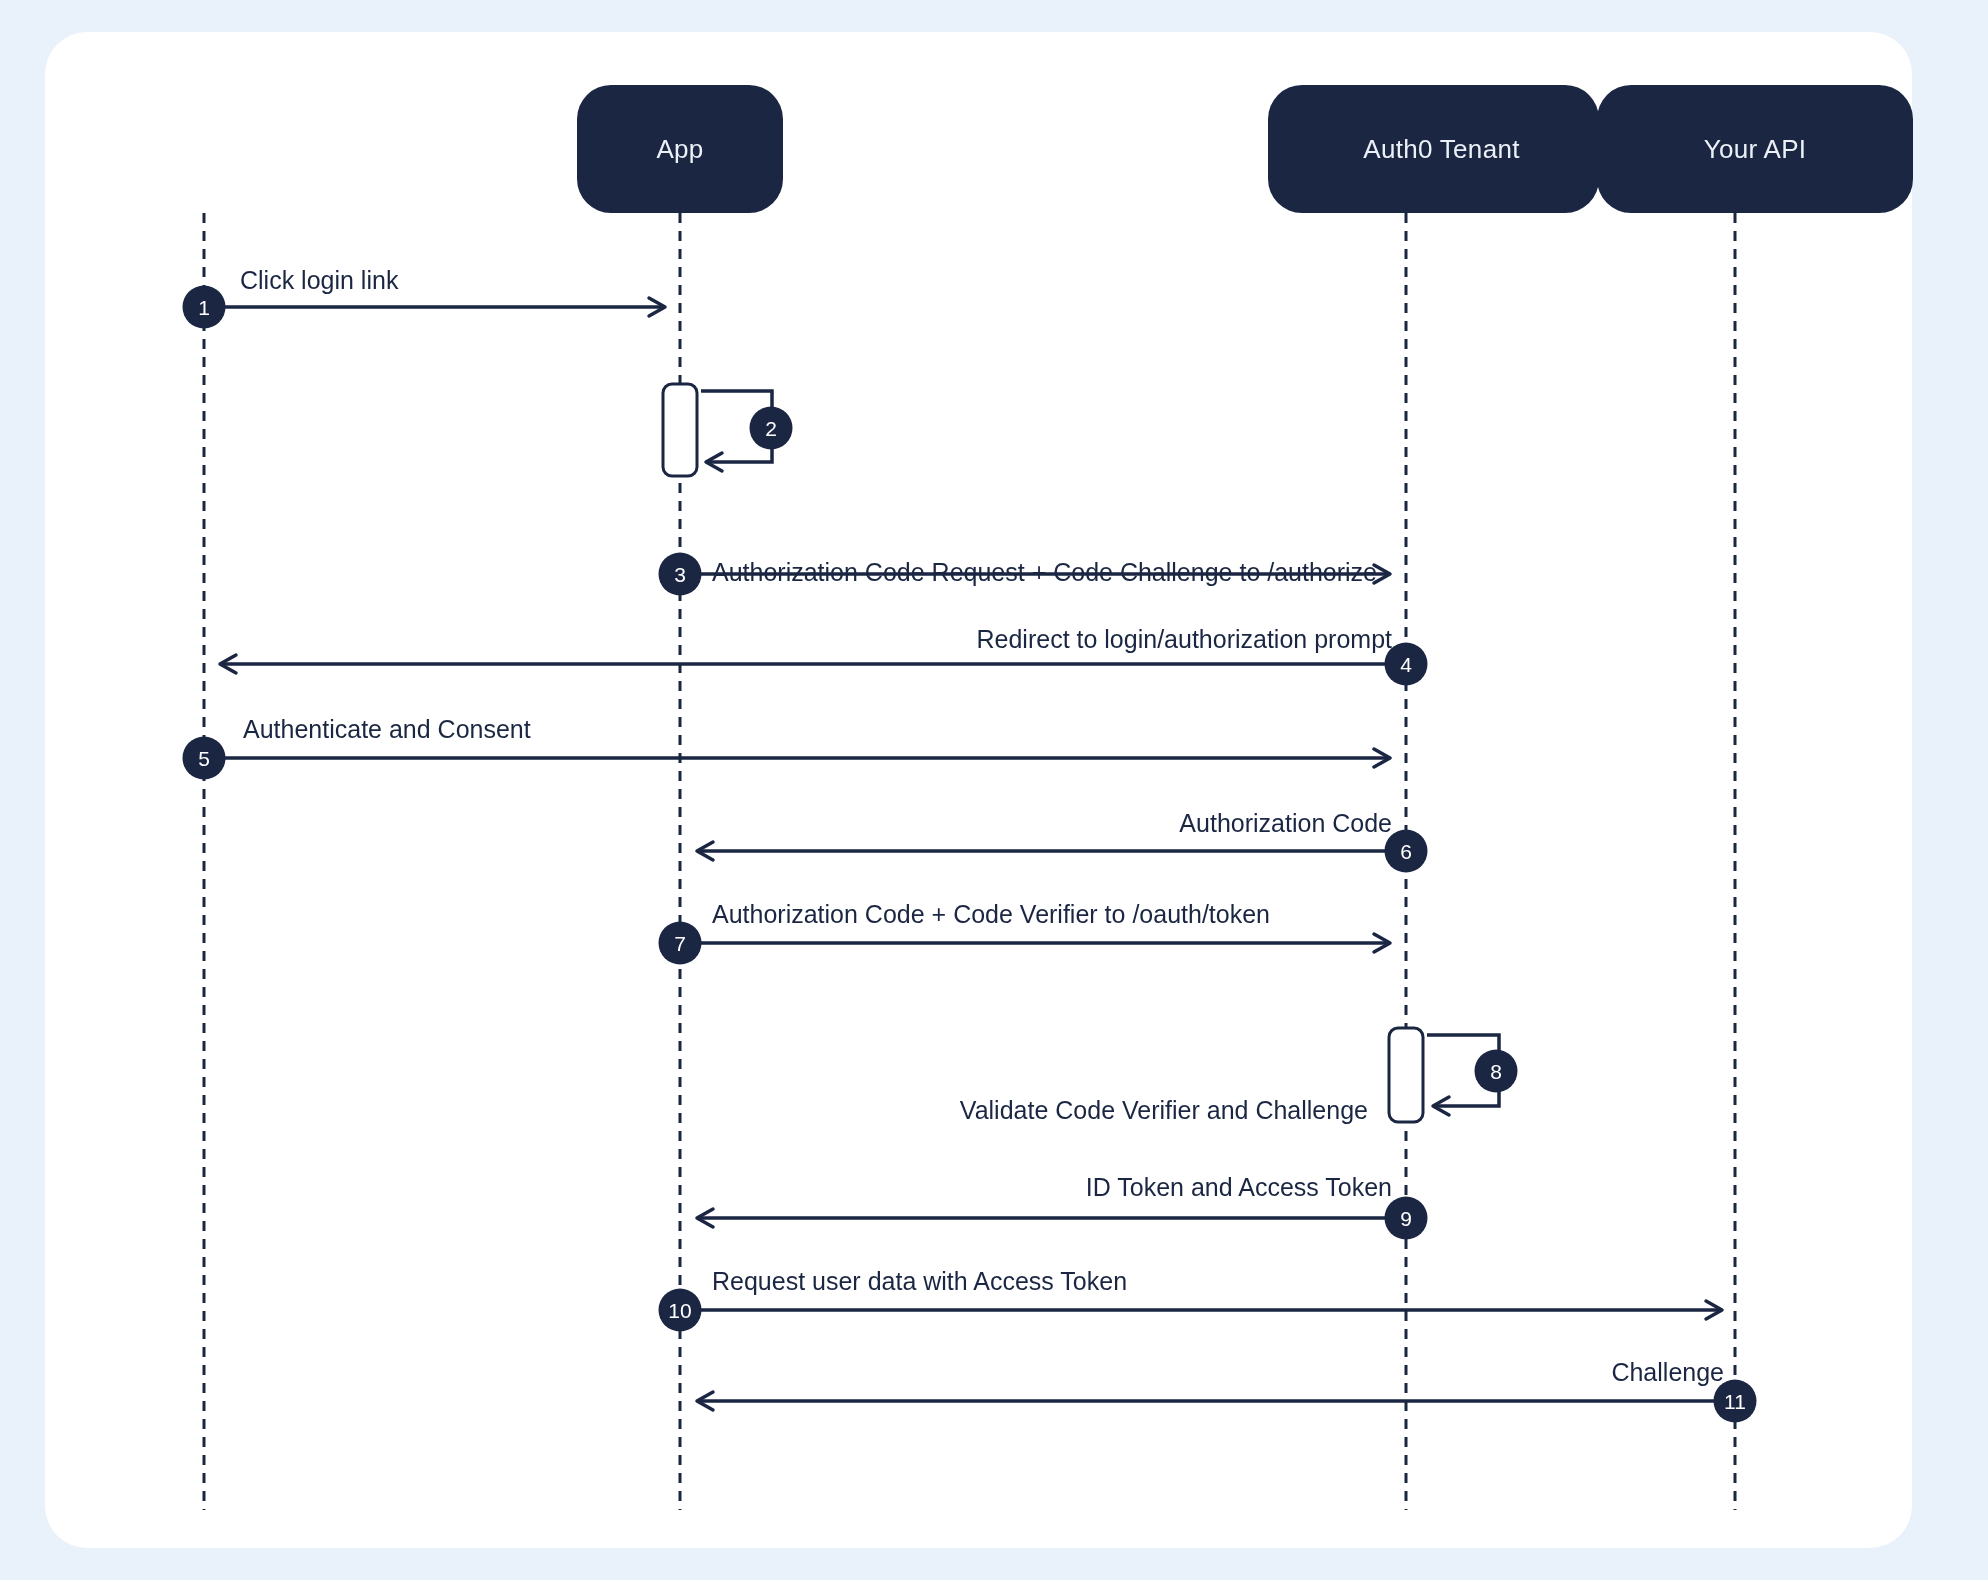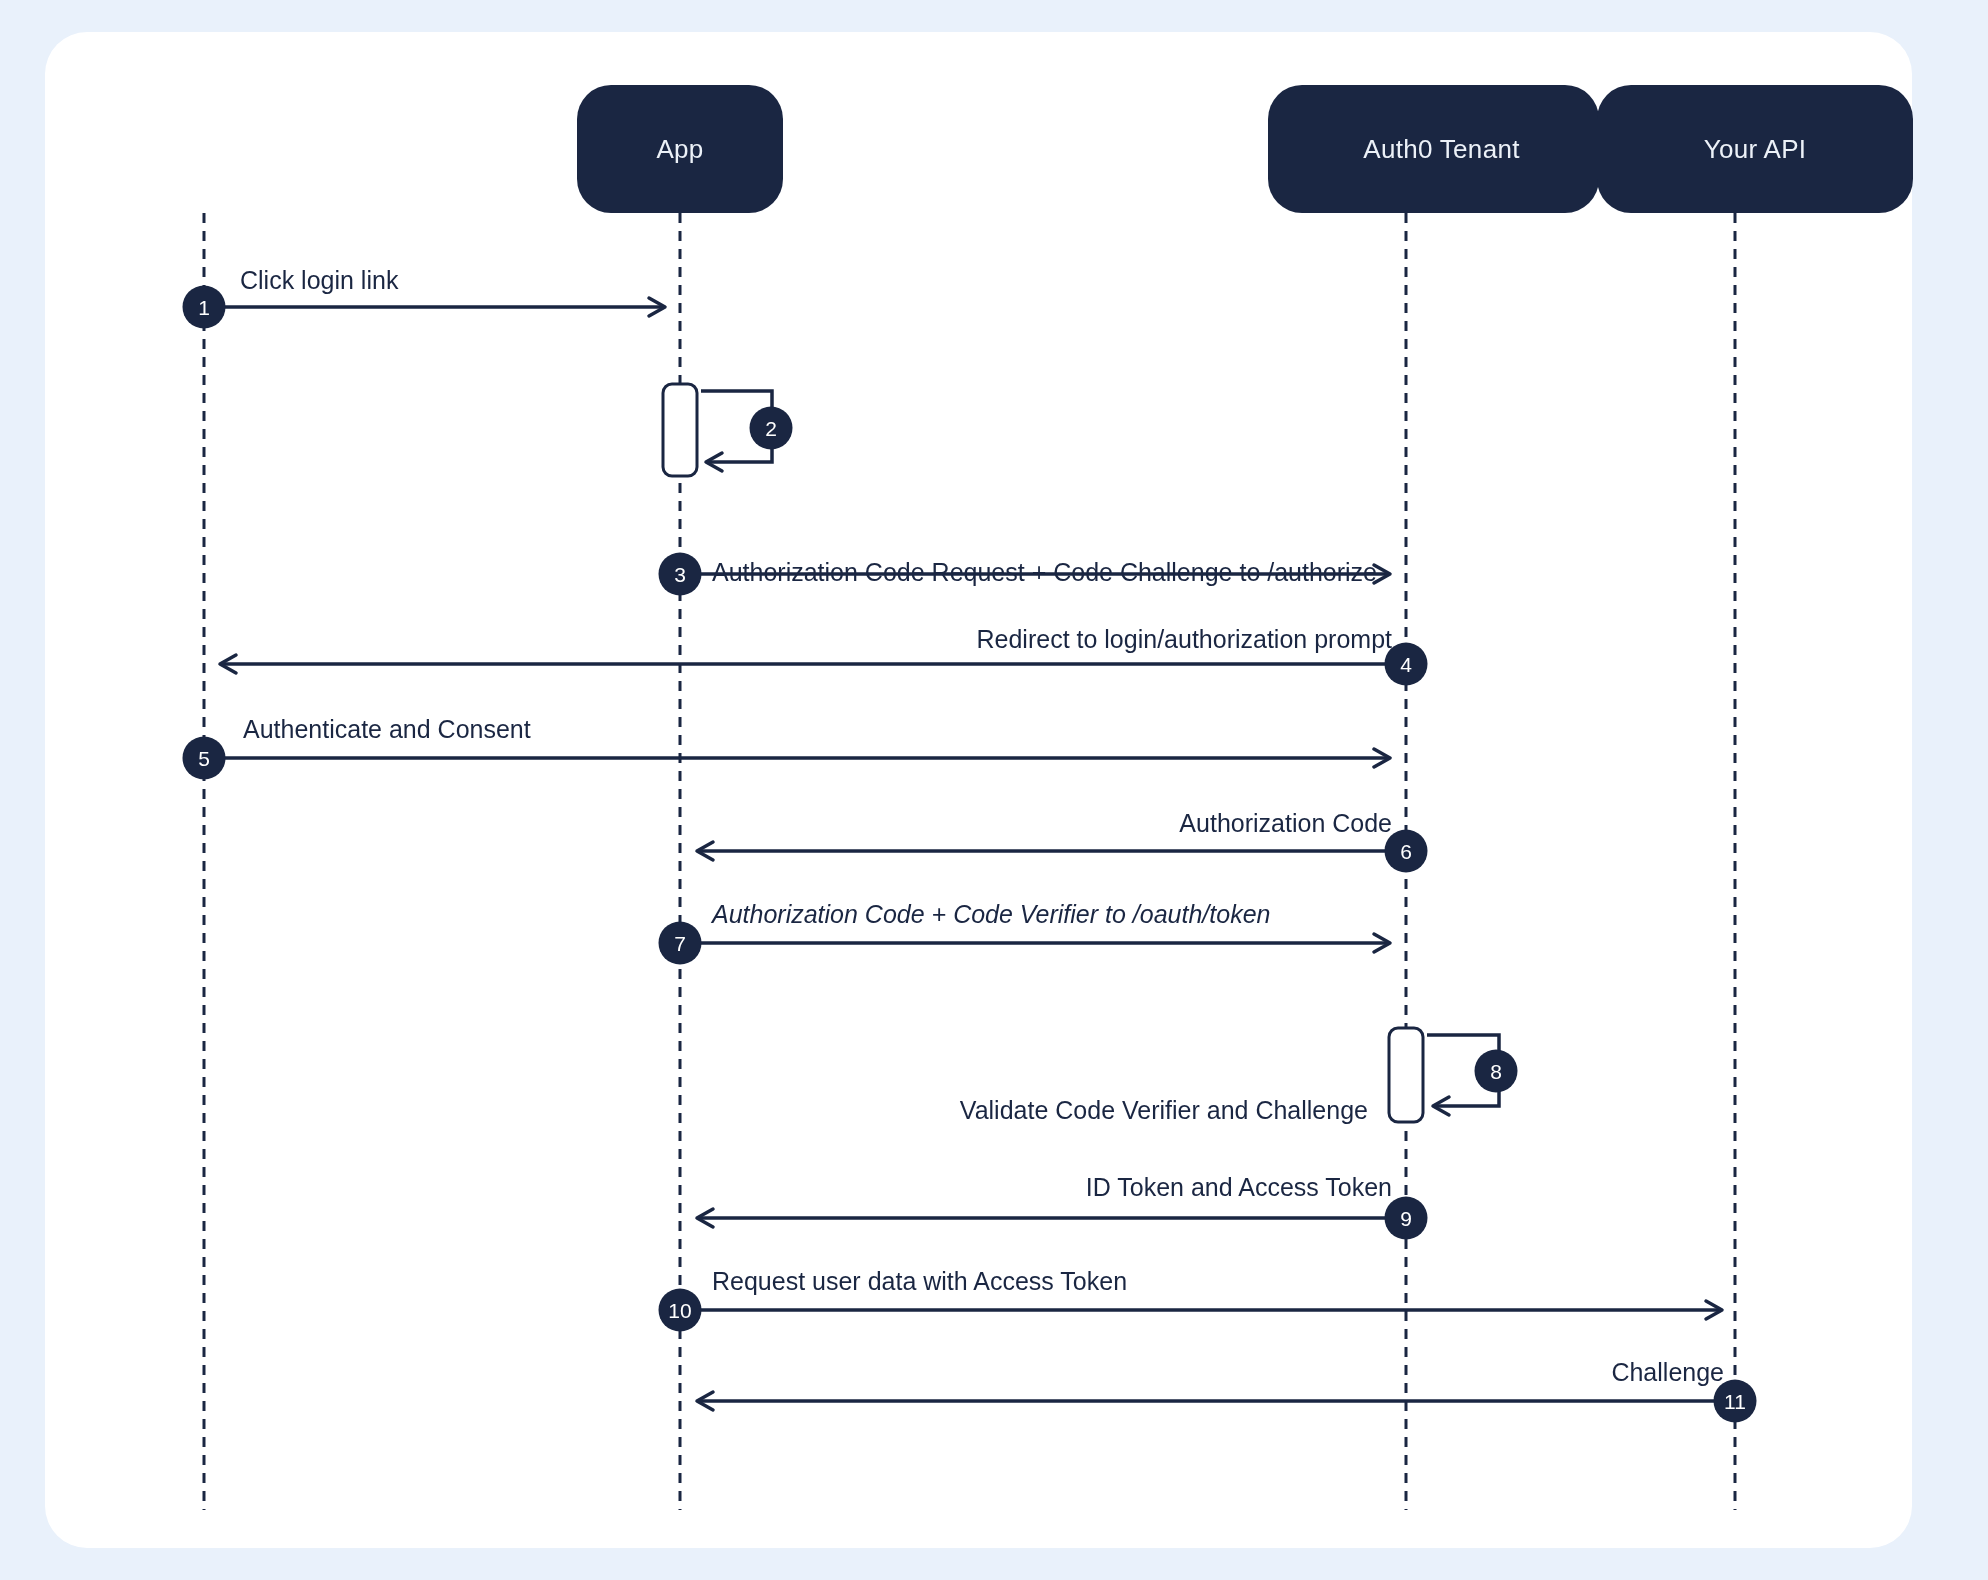--- a/index.html
+++ b/index.html
@@ -95,21 +95,21 @@
   </div>
   <div class="actor" style="left:1597px; width:316px;">
     <span>Your API</span>
   </div>
 
   <div class="msg-label" style="left:240px; top:268px;">Click login link</div>
   <div class="msg-label" style="left:712px; top:536px;margin-top:24px;">Authorization Code Request + Code Challenge to /authorize</div>
   <div class="msg-label" style="right:596px; top:627px;">Redirect to login/authorization prompt</div>
   <div class="msg-label" style="left:243px; top:717px;">Authenticate and Consent</div>
   <div class="msg-label" style="right:596px; top:811px;">Authorization Code</div>
-  <div class="msg-label" style="left:712px; top:902px;font-style:italic;">Authorization Code + Code Verifier to /oauth/token</div>
+  <div class="msg-label" style="left:712px; top:902px;">Authorization Code + Code Verifier to /oauth/token</div>
   <div class="msg-label" style="right:620px; top:1062px;margin-top:36px;">Validate Code Verifier and Challenge</div>
   <div class="msg-label" style="right:596px; top:1175px;margin-left:34px;">ID Token and Access Token</div>
   <div class="msg-label" style="left:712px; top:1269px;">Request user data with Access Token</div>
   <div class="msg-label" style="right:264px; top:1360px;">Challenge</div>
 
   <div class="num" style="left:204px;  top:307px;">1</div>
   <div class="num" style="left:771px;  top:428px;">2</div>
   <div class="num" style="left:680px;  top:574px;">3</div>
   <div class="num" style="left:1406px; top:664px;">4</div>
   <div class="num" style="left:204px;  top:758px;">5</div>

